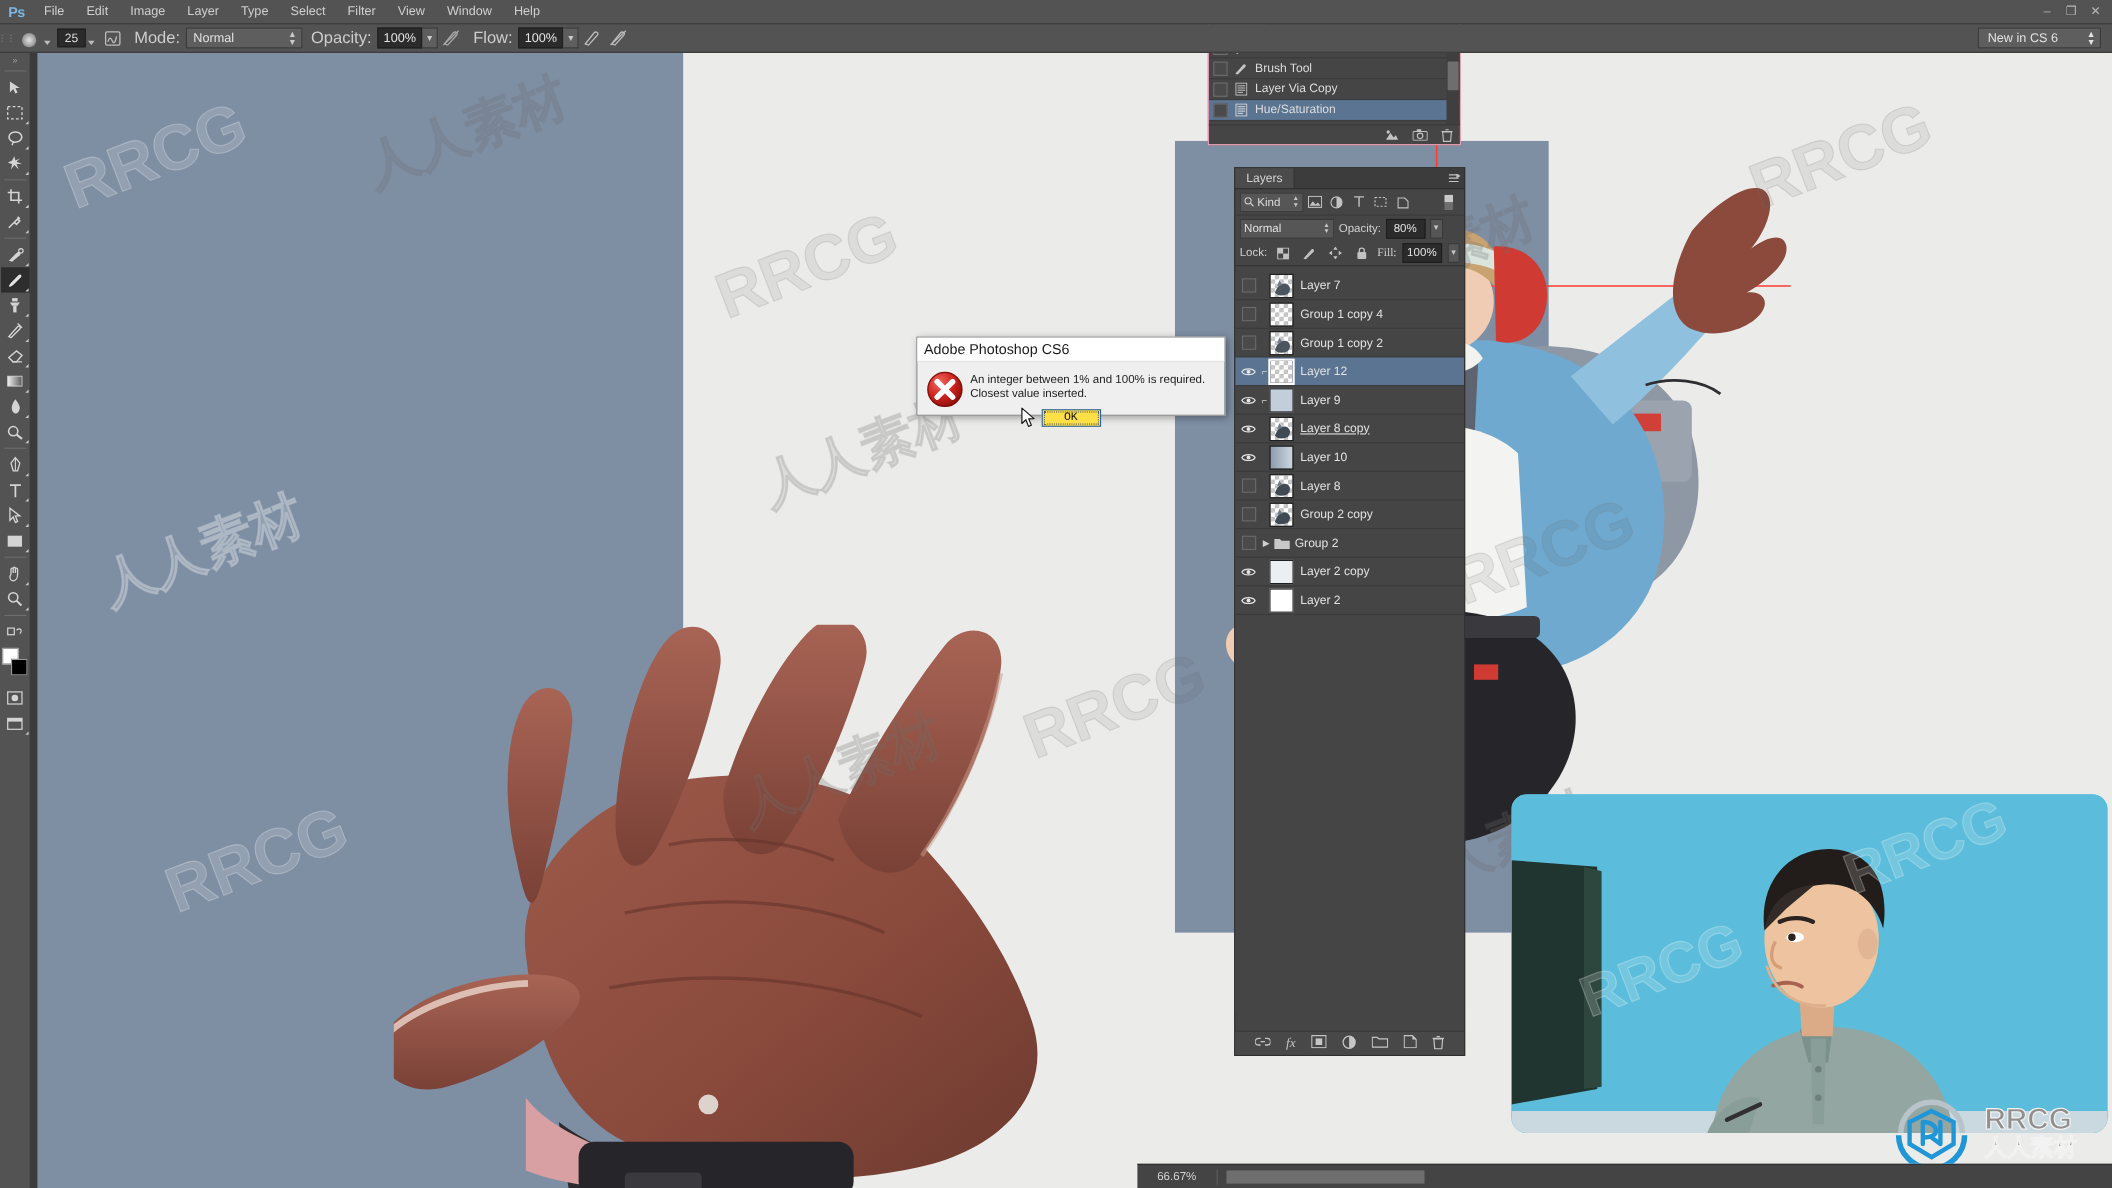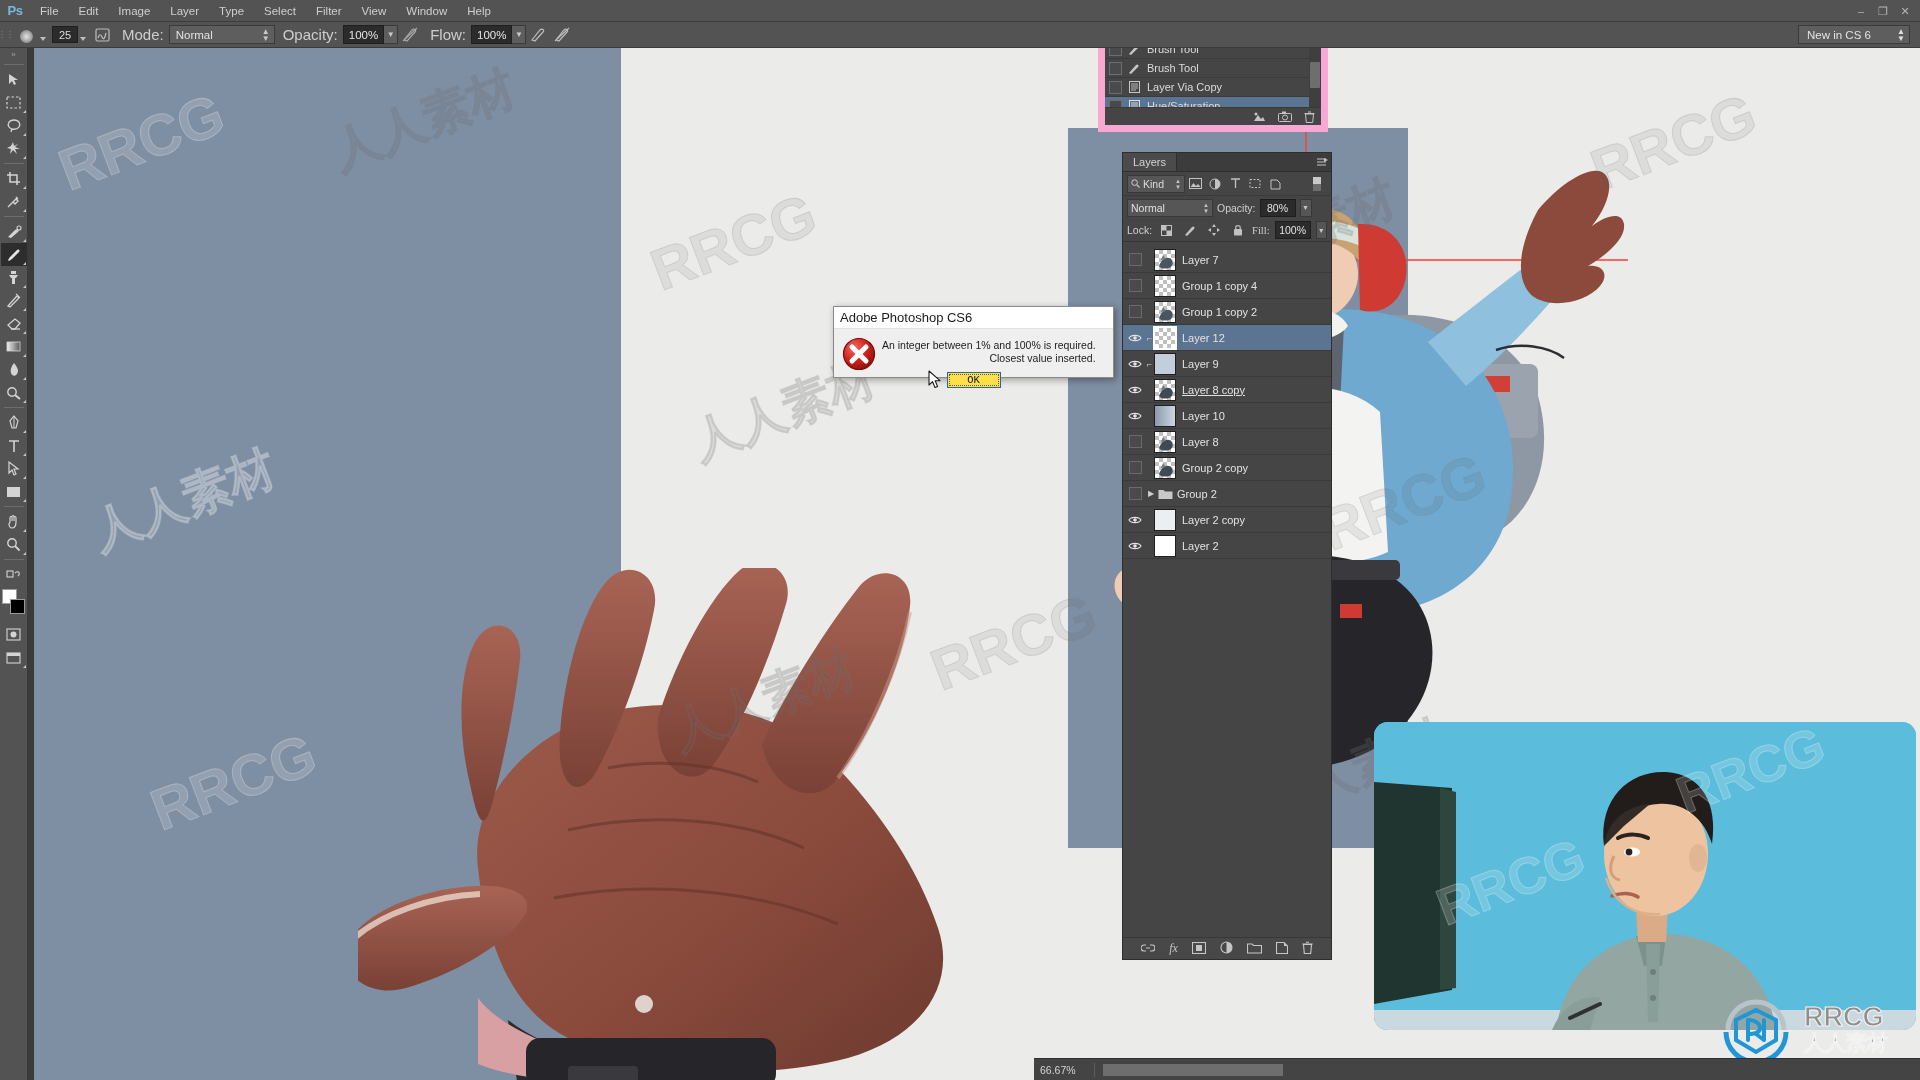--- a/index.html
+++ b/index.html
@@ -104,21 +104,21 @@
   .doc-left  { position:absolute; left:6px;   top:0;  width:587px;  height:1032px; background:#7e8ea3; }
   .doc-right { position:absolute; left:593px; top:0;  width:1299px; height:1032px; background:#ebebe9; }
 
   
   .art-hand { position:absolute; left:330px; top:520px; width:680px; height:520px; }
   .art-ref  { position:absolute; left:1040px; top:80px; width:560px; height:720px; }
 
   
   .history-panel {
     position:absolute; left:1098px; top:6px; width:230px; height:126px;
-    background:#a16207; border:7px solid #f9a8d4; z-index:30;
+    background:#a16207; border:1px solid #f9a8d4; z-index:30;
   }
   .panel-tabbar {
     height:19px; background:#3c3c3c; display:flex; align-items:stretch;
     border-bottom:1px solid #2e2e2e; position:relative;
   }
   .panel-tab {
     padding:0 10px; display:flex; align-items:center; font-size:11px; color:#d4d4d4;
     background:#4b4b4b; border-right:1px solid #2e2e2e;
   }
   .panel-menu-btn {
@@ -193,39 +193,39 @@
   .lp-footer {
     position:absolute; bottom:0; left:0; width:100%; height:22px; background:#484848;
     display:flex; align-items:center; justify-content:center; gap:14px;
     border-top:1px solid #383838; color:#c6c6c6; font-size:11px;
   }
 
   
   .statusbar {
     position:absolute; left:1034px; bottom:0; width:886px; height:22px;
     background:#444444; border-top:1px solid #2f2f2f; display:flex; align-items:center;
-    z-index:20; padding-left:6px; gap:8px;
+    z-index:20; padding-left:18px; gap:8px;
   }
   .sb-zoom { font-size:10.5px; color:#d3d3d3; min-width:46px; }
   .sb-sep { width:1px; height:14px; background:#5d5d5d; }
   .sb-bar { height:12px; background:#6e6e6e; width:180px; }
 
   
   .dialog {
     position:absolute; left:833px; top:306px; width:281px; height:72px;
     background:#efefef; border:1px solid #8a8a8a;
     box-shadow:2px 2px 7px rgba(0,0,0,0.35); z-index:60;
     font-family:"Liberation Sans", sans-serif;
   }
   .dlg-title {
     height:22px; background:#ffffff; border-bottom:1px solid #e1e1e1;
     display:flex; align-items:center; padding-left:6px;
     font-size:13px; color:#1b1b1b;
   }
-  .dlg-body { display:flex; padding:8px 4px 0 8px;text-align:right; }
+  .dlg-body { display:flex; padding:8px 4px 0 8px; }
   .dlg-icon { width:34px; height:34px; flex:none; margin-right:6px; }
   .dlg-text { font-size:10.5px; color:#1c1c1c; line-height:1.28; padding-top:2px; }
   .dlg-btnrow { display:flex; justify-content:center; margin-top:1px; }
   .dlg-ok {
     min-width:54px; height:16px; background:#fde047;
     border:1px solid #2a63a8; outline:1px dotted #5a5a5a; outline-offset:-3px;
     font-size:10.5px; color:#111; display:flex; align-items:center; justify-content:center;font-family:Liberation Mono, monospace;
   }
 
   

